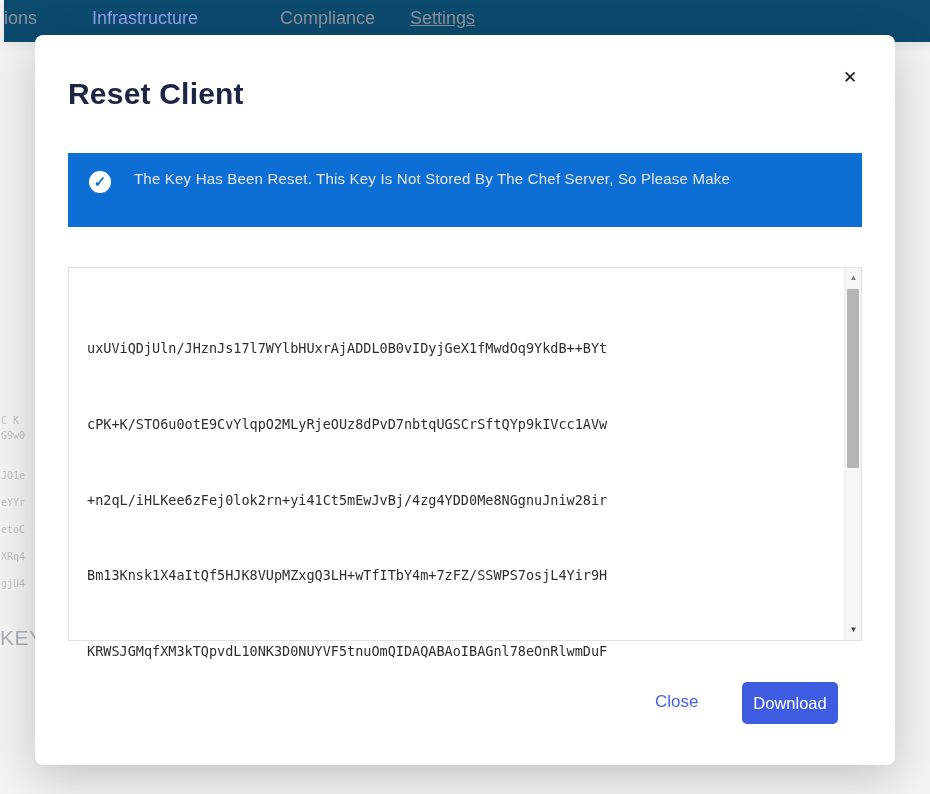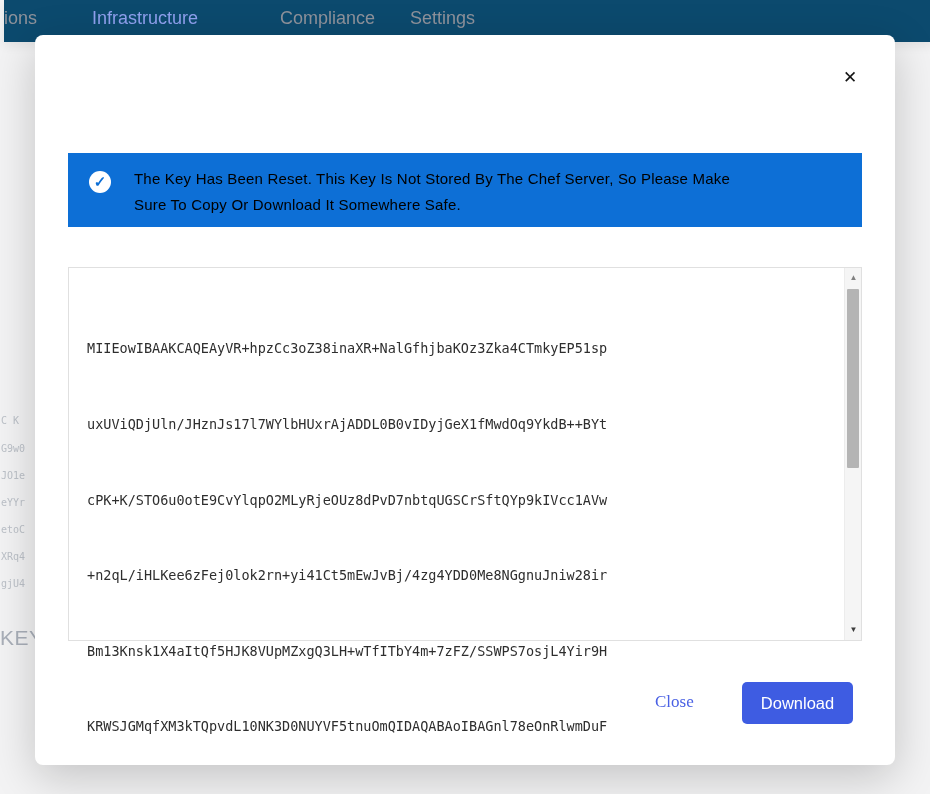--- a/index.html
+++ b/index.html
@@ -16,21 +16,21 @@
     z-index: 1;
   }
   .nav-item {
     position: absolute; top: 8px;
     font-size: 18px; color: #8e929b; white-space: nowrap; cursor: pointer;
   }
   .nav-item.active { color: var(--nav-active, #8fa0ee); text-align: right; }
   .nav-ions { left: 0; }
   .nav-infra { left: 88px; }
   .nav-compliance { left: 255px; margin-left: 21px; }
-  .nav-settings { left: 406px; }
+  .nav-settings { left: 406px; text-decoration: underline; }
 
   
   .bg-frag {
     position: absolute; left: 1px;
     font-family: "DejaVu Sans Mono", monospace;
     font-size: 10px; color: #bcc1c8; white-space: nowrap; z-index: 0;
   }
   .bg-key-heading {
     position: absolute; left: 0; top: 626px;
     font-size: 21px; color: #a9afb9; letter-spacing: 0.5px; z-index: 0;
@@ -60,21 +60,21 @@
   }
   .banner-check {
     position: absolute; left: 21px; top: 18px;
     width: 22px; height: 22px; border-radius: 50%;
     background: #ffffff;
     color: var(--banner-blue, #0d6fd6);
     font-size: 15px; font-weight: bold; line-height: 22px; text-align: center;
   }
   .banner-text {
     position: absolute; left: 66px; top: 13px;
-    color: #000000; font-size: 15px; line-height: 26px; letter-spacing: 0.2px;
+    color: #e5e5e5; font-size: 15px; line-height: 26px; letter-spacing: 0.2px;
   }
   .banner-text span { display: block; }
 
   .keybox {
     position: absolute; left: 33px; top: 232px; width: 794px; height: 374px;
     background: #ffffff; border: 1px solid #e0e0e0;
   }
   .keylines {
     position: absolute; left: 18px; top: 18px; right: 24px;
     font-family: "DejaVu Sans Mono", monospace;
@@ -92,63 +92,62 @@
   .sb-up { top: 2px; color: #808080; }
   .sb-down { bottom: 2px; color: #3c3c3c; }
   .sb-thumb {
     position: absolute; left: 2px; top: 21px; width: 12px; height: 179px;
     background: #b4b4b4; border-radius: 1px; cursor: pointer;
   }
 
   .footer-close {
     position: absolute; left: 620px; top: 657px;
     font-size: 17px; color: var(--link-blue, #4a61e4);
-    text-decoration: none; cursor: pointer; font-family: Liberation Serif, serif;
+    text-decoration: none; cursor: pointer;
   }
   .download-btn {
-    position: absolute; left: 707px; top: 647px; width: 111px; height: 42px;
+    position: absolute; left: 707px; top: 647px; width: 96px; height: 42px;
     background: var(--button-blue, #3e5ce2);
     border: none; border-radius: 5px;
     color: #ffffff; font-size: 16.5px; cursor: pointer;
     font-family: "Liberation Sans", sans-serif;
   }
 </style>
 </head>
 <body>
 
 <div class="topnav">
   <span class="nav-item nav-ions">ions</span>
   <span class="nav-item nav-infra active">Infrastructure</span>
   <span class="nav-item nav-compliance">Compliance</span>
   <span class="nav-item nav-settings">Settings</span>
 </div>
 
 <span class="bg-frag" style="top:415px">C  K</span>
-<span class="bg-frag" style="top:443px">G9w0</span>
+<span class="bg-frag" style="top:430px">G9w0</span>
 <span class="bg-frag" style="top:470px">JO1e</span>
 <span class="bg-frag" style="top:497px">eYYr</span>
 <span class="bg-frag" style="top:524px">etoC</span>
 <span class="bg-frag" style="top:551px">XRq4</span>
 <span class="bg-frag" style="top:578px">gjU4</span>
 <span class="bg-key-heading">KEY</span>
 
 <div class="modal">
+  <h1 class="modal-title">Reset Client</h1>
   <button class="modal-close">✕</button>
 
   <div class="banner">
     <span class="banner-check">✓</span>
     <div class="banner-text">
       <span>The Key Has Been Reset. This Key Is Not Stored By The Chef Server, So Please Make</span>
-      <span>Sure To Copy Or Download It Somewhere Safe.</span>
     </div>
   </div>
 
   <div class="keybox">
     <div class="keylines">
-      <div>MIIEowIBAAKCAQEAyVR+hpzCc3oZ38inaXR+NalGfhjbaKOz3Zka4CTmkyEP51sp</div>
       <div>uxUViQDjUln/JHznJs17l7WYlbHUxrAjADDL0B0vIDyjGeX1fMwdOq9YkdB++BYt</div>
       <div>cPK+K/STO6u0otE9CvYlqpO2MLyRjeOUz8dPvD7nbtqUGSCrSftQYp9kIVcc1AVw</div>
       <div>+n2qL/iHLKee6zFej0lok2rn+yi41Ct5mEwJvBj/4zg4YDD0Me8NGgnuJniw28ir</div>
       <div>Bm13Knsk1X4aItQf5HJK8VUpMZxgQ3LH+wTfITbY4m+7zFZ/SSWPS7osjL4Yir9H</div>
       <div>KRWSJGMqfXM3kTQpvdL10NK3D0NUYVF5tnuOmQIDAQABAoIBAGnl78eOnRlwmDuF</div>
       
       
       
       
       

